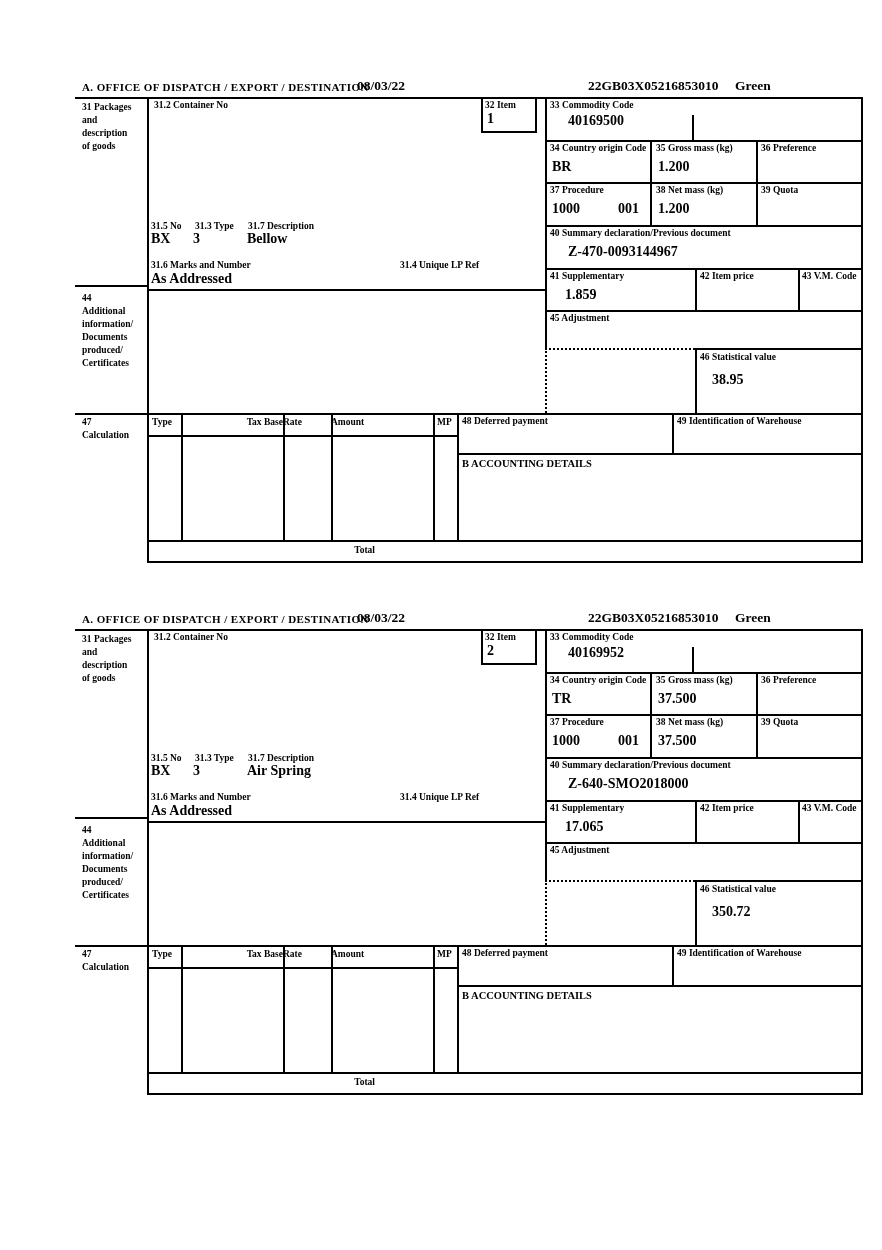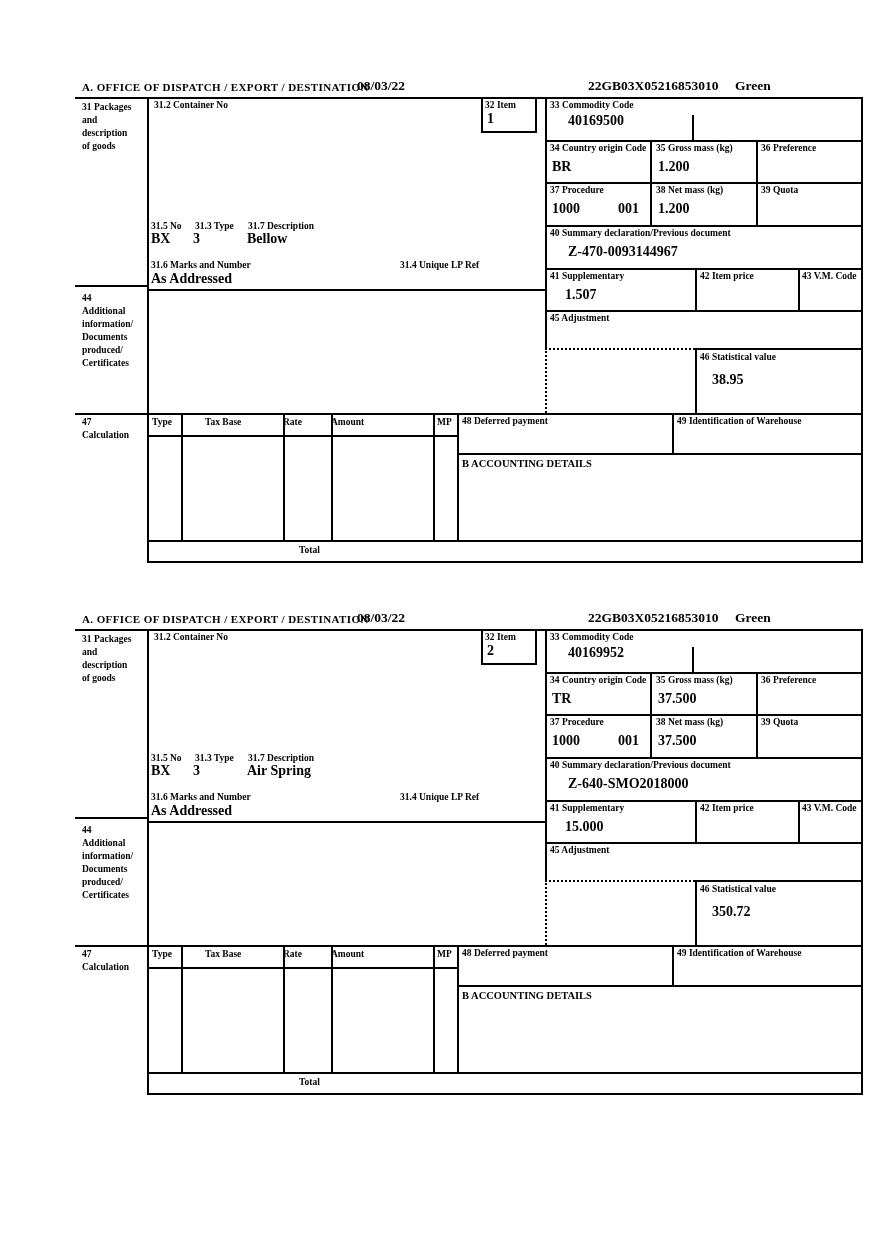--- a/index.html
+++ b/index.html
@@ -10,21 +10,21 @@
   .vl{position:absolute;background:#000;width:2px;}
   .dhl{position:absolute;border-top:2px dotted #000;height:0;}
   .dvl{position:absolute;border-left:2px dotted #000;width:0;}
   .lbl{position:absolute;font-size:9.5px;font-weight:bold;white-space:nowrap;line-height:11px;}
   .val{position:absolute;font-size:14px;font-weight:bold;white-space:nowrap;line-height:15px;}
   .hdr{position:absolute;font-size:11px;font-weight:bold;letter-spacing:.4px;white-space:nowrap;}
   .hval{position:absolute;font-size:13.5px;font-weight:bold;white-space:nowrap;}
   .stack{position:absolute;}
   .stack span{display:block;font-size:9.5px;font-weight:bold;line-height:13px;white-space:nowrap;}
   .thead{position:absolute;font-size:9.5px;font-weight:bold;line-height:11px;}
-  .ctr{text-align:left;margin-left:24px;}
+  .ctr{text-align:right;}
   .rgt{}
 </style>
 </head>
 <body>
 
 <div id="page">
 
   <div class="form" style="top:75px;">
 
     <span class="hdr" style="left:7px;top:6px;">A.  OFFICE OF DISPATCH / EXPORT / DESTINATION</span>
@@ -97,21 +97,21 @@
     <span class="lbl" style="left:581px;top:110px;">38 Net mass (kg)</span>
     <span class="val" style="left:583px;top:126px;">1.200</span>
     <span class="lbl" style="left:686px;top:110px;">39 Quota</span>
     <div class="hl" style="left:470px;top:150px;width:318px;"></div>
 
     <span class="lbl" style="left:475px;top:153px;">40 Summary declaration/Previous document</span>
     <span class="val" style="left:493px;top:169px;">Z-470-0093144967</span>
     <div class="hl" style="left:470px;top:193px;width:318px;"></div>
 
     <span class="lbl" style="left:475px;top:196px;">41 Supplementary</span>
-    <span class="val" style="left:490px;top:212px;">1.507</span>
+    <span class="val" style="left:490px;top:212px;">1.859</span>
     <span class="lbl" style="left:625px;top:196px;">42 Item price</span>
     <span class="lbl" style="left:727px;top:196px;">43 V.M. Code</span>
     <div class="vl" style="left:620px;top:193px;height:42px;"></div>
     <div class="vl" style="left:723px;top:193px;height:42px;"></div>
     <div class="hl" style="left:470px;top:235px;width:318px;"></div>
 
     <span class="lbl" style="left:475px;top:238px;">45 Adjustment</span>
     <div class="dhl" style="left:470px;top:273px;width:150px;"></div>
     <div class="dvl" style="left:470px;top:273px;height:65px;"></div>
     <div class="hl" style="left:620px;top:273px;width:168px;"></div>
@@ -214,21 +214,21 @@
     <span class="lbl" style="left:581px;top:110px;">38 Net mass (kg)</span>
     <span class="val" style="left:583px;top:126px;">37.500</span>
     <span class="lbl" style="left:686px;top:110px;">39 Quota</span>
     <div class="hl" style="left:470px;top:150px;width:318px;"></div>
 
     <span class="lbl" style="left:475px;top:153px;">40 Summary declaration/Previous document</span>
     <span class="val" style="left:493px;top:169px;">Z-640-SMO2018000</span>
     <div class="hl" style="left:470px;top:193px;width:318px;"></div>
 
     <span class="lbl" style="left:475px;top:196px;">41 Supplementary</span>
-    <span class="val" style="left:490px;top:212px;">15.000</span>
+    <span class="val" style="left:490px;top:212px;">17.065</span>
     <span class="lbl" style="left:625px;top:196px;">42 Item price</span>
     <span class="lbl" style="left:727px;top:196px;">43 V.M. Code</span>
     <div class="vl" style="left:620px;top:193px;height:42px;"></div>
     <div class="vl" style="left:723px;top:193px;height:42px;"></div>
     <div class="hl" style="left:470px;top:235px;width:318px;"></div>
 
     <span class="lbl" style="left:475px;top:238px;">45 Adjustment</span>
     <div class="dhl" style="left:470px;top:273px;width:150px;"></div>
     <div class="dvl" style="left:470px;top:273px;height:65px;"></div>
     <div class="hl" style="left:620px;top:273px;width:168px;"></div>

